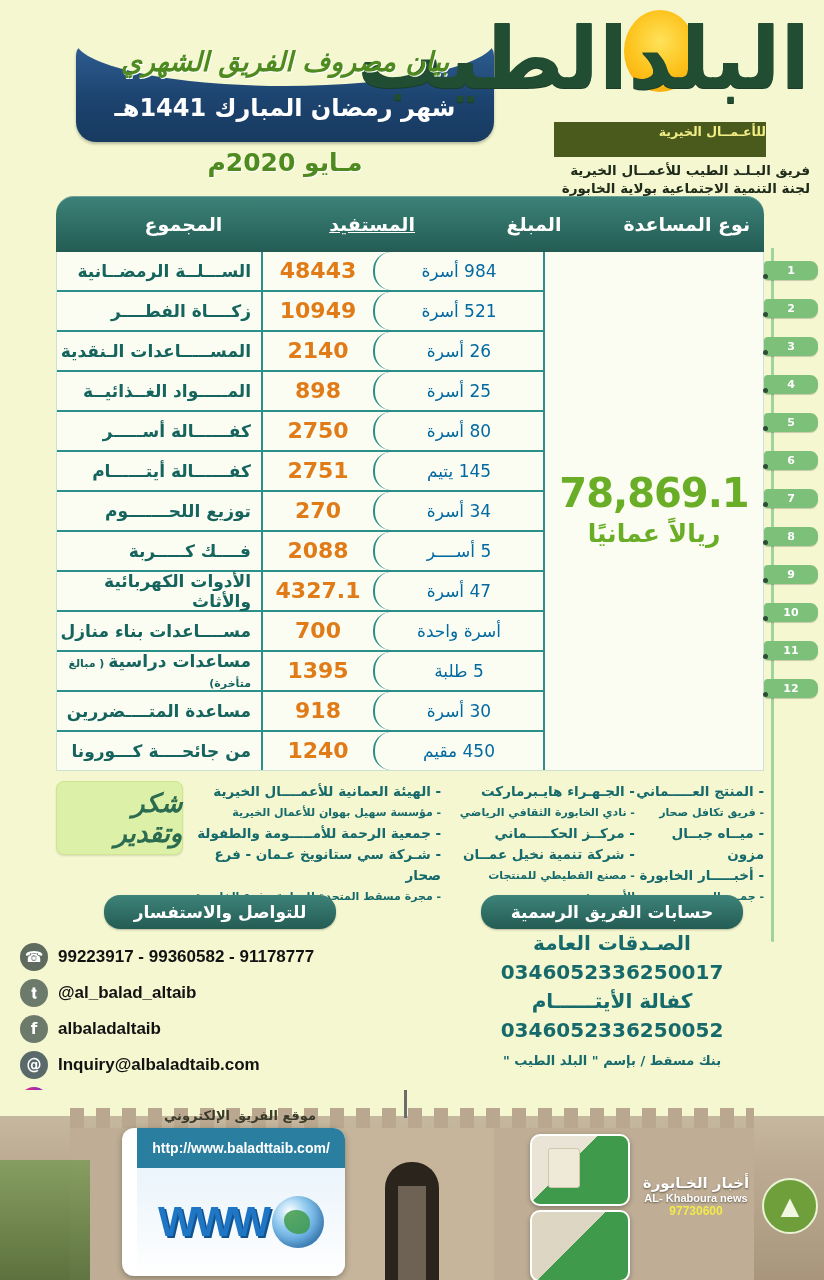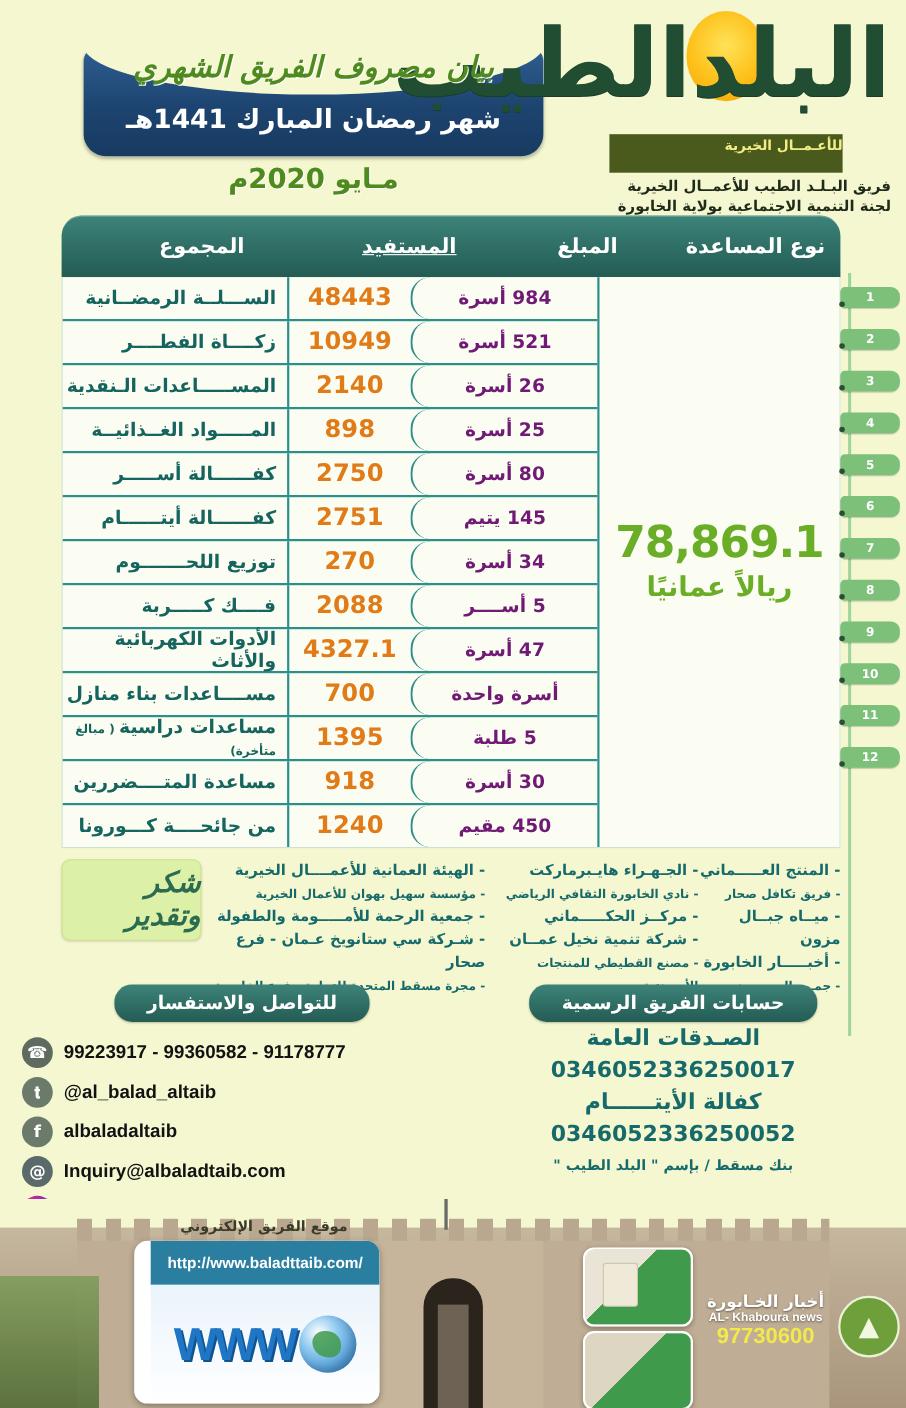--- a/index.html
+++ b/index.html
@@ -55,21 +55,21 @@
 
   .tbody{display:flex;background:#fbfdf2;border:1px solid #cfe0d4;border-top:none;}
   .col-total{width:218px;border-left:2px solid #2b8f8a;display:flex;align-items:center;
      justify-content:center;flex-direction:column;background:#fbfdf2;}
   .total-num{font-size:40px;font-weight:bold;color:#6aae27;line-height:44px;letter-spacing:-1px;}
   .total-cur{font-size:25px;font-weight:bold;color:#6aae27;line-height:34px;margin-top:2px;}
 
   .rows{flex:1;}
   .row{display:flex;height:38px;align-items:center;border-bottom:2px solid #2b8f8a;position:relative;}
   .row:last-child{border-bottom:none;}
-  .cell-ben{width:168px;text-align:center;font-size:17px;font-weight:bold;color:#701a75;
+  .cell-ben{width:168px;text-align:center;font-size:17px;font-weight:normal;color:#0369a1;
      border-left:2px solid #2b8f8a;line-height:38px;border-radius:18px;}
   .cell-amt{width:110px;text-align:center;font-size:22px;font-weight:bold;color:#e07b18;
      border-left:2px solid #2b8f8a;line-height:38px;}
   .cell-type{flex:1;text-align:right;padding-right:10px;font-size:17px;font-weight:bold;color:#16645e;}
   .cell-type .note{font-size:11px;font-weight:bold;}
 
   .badge-rail{position:absolute;top:56px;right:-54px;width:58px;}
   .badge{position:absolute;right:0;width:54px;height:19px;background:#7cc07a;
      border-radius:4px 8px 8px 4px;color:#ffffff;font-size:11px;font-weight:bold;
      text-align:center;line-height:19px;box-shadow:0 1px 1px rgba(0,0,0,.18);}
@@ -148,21 +148,21 @@
   .photo{position:absolute;width:96px;height:68px;border-radius:10px;border:2px solid #fff;
      box-shadow:0 2px 5px rgba(0,0,0,.3);overflow:hidden;}
   .photo.p1{left:530px;top:44px;background:linear-gradient(135deg,#e9e4d6 40%,#3f9a4b 40%);}
   .photo.p2{left:530px;top:120px;background:linear-gradient(135deg,#ddd6c3 45%,#3f9a4b 45%);}
   .photo .bag{position:absolute;left:16px;top:12px;width:30px;height:38px;background:#efe9d8;
      border:1px solid #cfc7ae;border-radius:3px;}
   .news-block{position:absolute;left:636px;top:84px;width:120px;text-align:center;direction:rtl;}
   .news-ar{font-size:15px;font-weight:bold;color:#ffffff;text-shadow:0 1px 2px rgba(0,0,0,.5);}
   .news-en{font-size:11px;font-weight:bold;color:#ffffff;text-shadow:0 1px 2px rgba(0,0,0,.5);
      font-family:"Liberation Sans",sans-serif;}
-  .news-tel{font-size:20px;font-weight:bold;color:#f2e94b;font-family:"Liberation Sans",sans-serif;}
+  .news-tel{font-size:12px;font-weight:bold;color:#f2e94b;font-family:"Liberation Sans",sans-serif;}
   .news-logo{position:absolute;left:762px;top:88px;width:52px;height:52px;border-radius:50%;
      background:#6f9f3a;border:2px solid #eaf3d6;display:flex;align-items:center;
      justify-content:center;color:#f2f7e2;font-size:24px;}
 </style>
 </head>
 <body>
 
 <div class="page">
 
   <div class="header">

